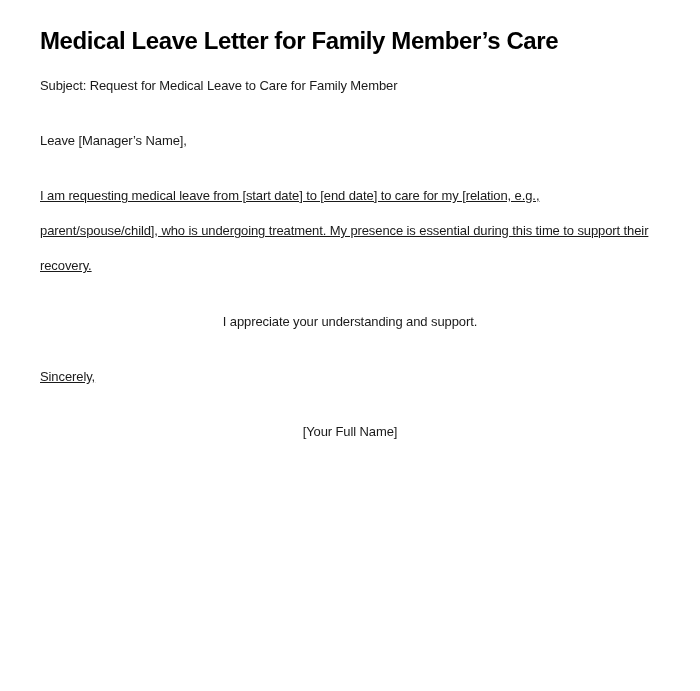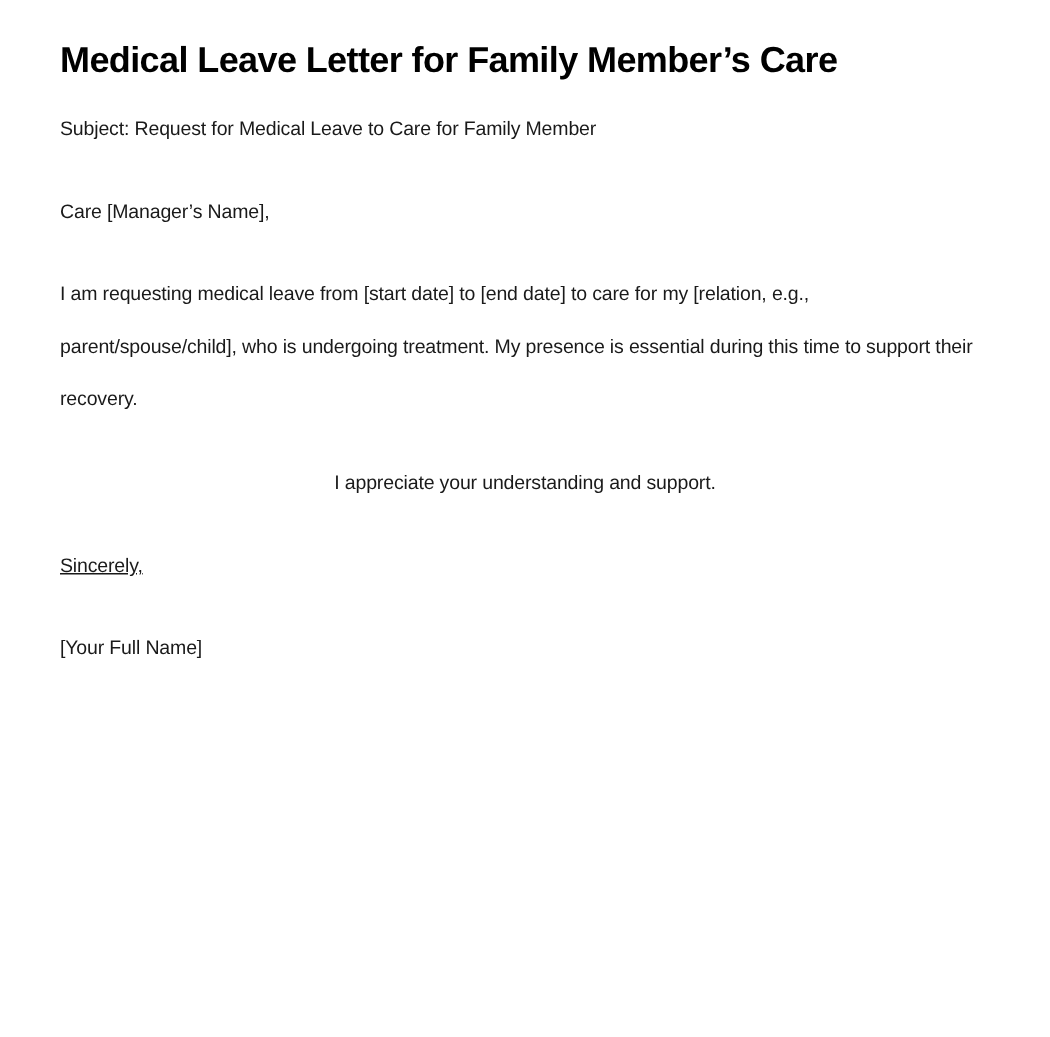--- a/index.html
+++ b/index.html
@@ -31,30 +31,30 @@
     }
     p {
       margin: 0;
       font-size: 13px;
       line-height: 35px;
       color: #1a1a1a;
       letter-spacing: -0.1px;
     }
     .subject { margin-top: 10px; }
     .greeting { margin-top: 20px; }
-    .body-p1 { margin-top: 20px; }
+    .body-p1 { margin-top: 20px; text-decoration: underline; }
     .body-p2 { margin-top: 20px; }
     .closing-text { margin-top: 21px; text-align: center; }
     .signoff { margin-top: 20px; text-decoration: underline; }
-    .signature { margin-top: 20px; }
+    .signature { margin-top: 20px; text-align: center; }
   </style>
 </head>
 <body>
 
 <div class="page">
   <h1 class="title">Medical Leave Letter for Family Member’s Care</h1>
   <p class="subject">Subject: Request for Medical Leave to Care for Family Member</p>
-  <p class="greeting">Care [Manager’s Name],</p>
+  <p class="greeting">Leave [Manager’s Name],</p>
   <p class="body-p1">I am requesting medical leave from [start date] to [end date] to care for my [relation, e.g., parent/spouse/child], who is undergoing treatment. My presence is essential during this time to support their recovery.</p>
   <p class="closing-text">I appreciate your understanding and support.</p>
   <p class="signoff">Sincerely,</p>
   <p class="signature">[Your Full Name]</p>
 </div>
 
 </body></html>

